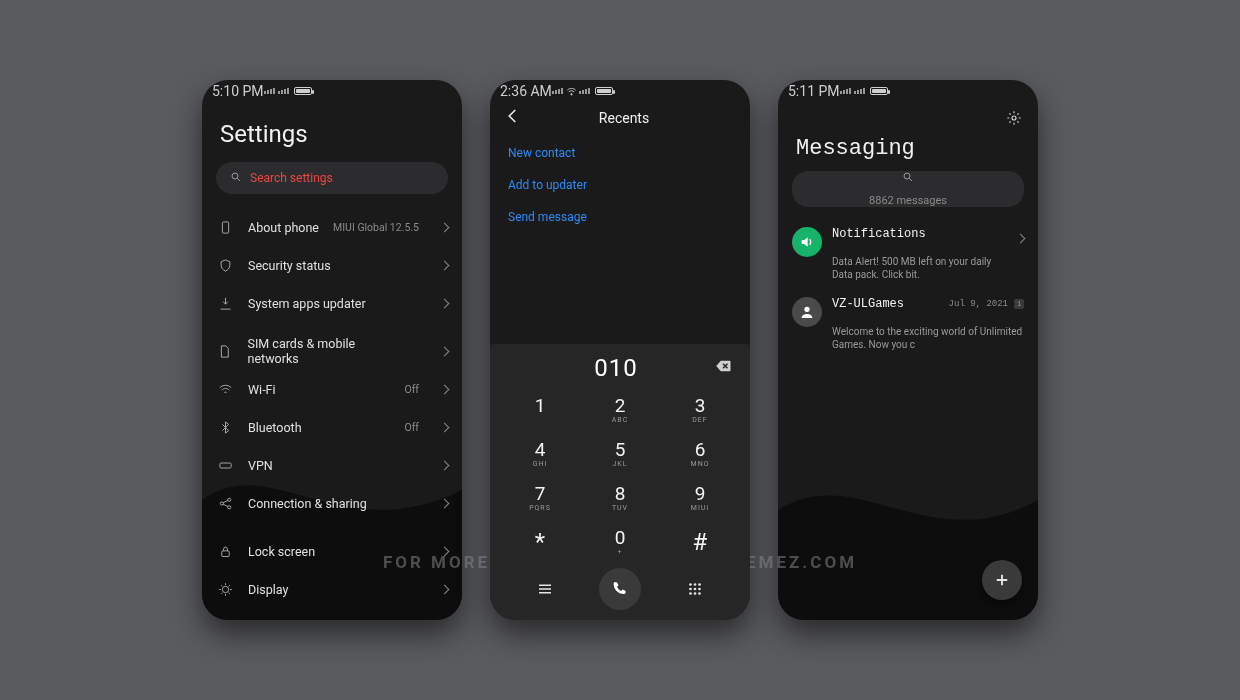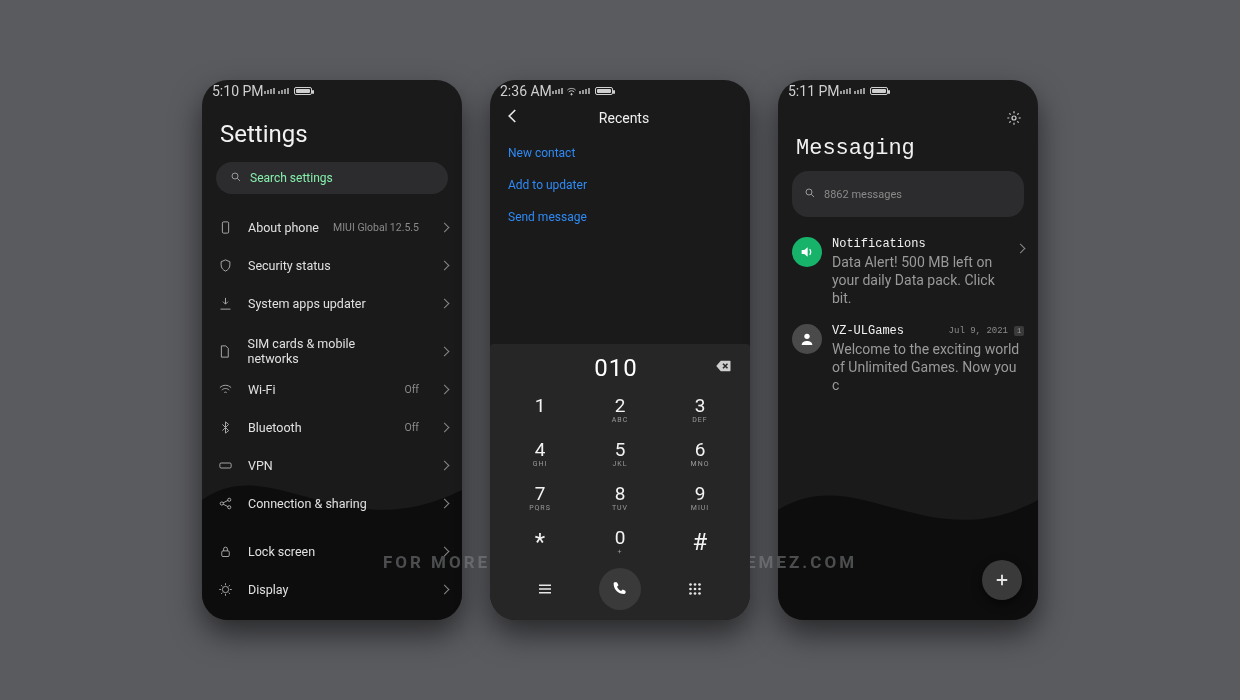--- a/index.html
+++ b/index.html
@@ -33,21 +33,21 @@
   .wifi-icon svg{width:11px;height:11px;display:block;}
   .content { flex:1; position:relative; z-index:1; display:flex; flex-direction:column; }
   .chevron { width:7px;height:7px;border-right:1.6px solid #888;border-bottom:1.6px solid #888;transform:rotate(-45deg); }
   .icon-wrap{width:18px;display:flex;justify-content:center;align-items:center;opacity:.85;}
   .icon-wrap svg{width:15px;height:15px;stroke:#c8c8c8;fill:none;stroke-width:1.5;}
 
   
   .settings-title { font-size:24px; color:#f1f1f1; padding: 22px 18px 14px 18px; font-weight:400; }
   .searchbar {
     margin: 0 14px 10px 14px; background:#2c2c2e; border-radius:20px;
-    height:32px; display:flex; align-items:center; padding:0 14px; gap:8px; color:#86efac; font-size:12px;
+    height:32px; display:flex; align-items:center; padding:0 14px; gap:8px; color:#ef4444; font-size:12px;
   }
   .settings-list { padding: 4px 14px 0 14px; }
   .srow {
     display:flex; align-items:center; height:38px; gap:14px; font-size:12.5px; color:#e0e0e0;
   }
   .srow .meta { margin-left:auto; font-size:10.5px; color:#8a8a8a; margin-right:8px;}
   .divider { height:10px; }
 
   
   .app-bar { display:flex; align-items:center; height:40px; padding:0 14px; gap:14px; }
@@ -68,32 +68,32 @@
   .ghost-btn{width:32px;height:32px;display:flex;align-items:center;justify-content:center;}
   .ghost-btn svg{width:18px;height:18px;fill:#e6e6e6;}
   .call-btn{width:42px;height:42px;border-radius:50%;background:#3a3a3a;display:flex;align-items:center;justify-content:center;}
   .call-btn svg{width:18px;height:18px;fill:#fff;}
 
   
   .msg-header{display:flex;align-items:center;padding:12px 16px 0 16px;}
   .msg-header .gear{margin-left:auto;}
   .msg-header .gear svg{width:16px;height:16px;stroke:#cfcfcf;fill:none;stroke-width:1.8;}
   .msg-title{font-size:22px;color:#f1f1f1;padding:6px 18px 10px 18px;font-family:Liberation Mono, monospace;}
-  .msg-search{margin:0 14px 12px 14px;height:46px;border-radius:16px;background:#2c2c2e;display:flex;align-items:center;padding:0 12px;gap:8px;color:#8a8a8a;font-size:11px;}
+  .msg-search{margin:0 14px 12px 14px;height:36px;border-radius:16px;background:#2c2c2e;display:flex;align-items:center;padding:0 12px;gap:8px;color:#8a8a8a;font-size:11px;flex-direction:column;}
   .conv{display:flex;gap:10px;padding:8px 14px;align-items:flex-start;}
   .avatar{width:30px;height:30px;border-radius:50%;display:flex;align-items:center;justify-content:center;flex-shrink:0;}
   .avatar.green{background:#17b36a;}
   .avatar.grey{background:#4a4a4a;}
   .avatar svg{width:16px;height:16px;fill:#fff;}
   .conv-body{flex:1;min-width:0;}
   .conv-top{display:flex;align-items:center;gap:6px;font-family:Liberation Mono, monospace;}
   .conv-name{font-size:12px;color:#f2f2f2;font-weight:500;}
   .conv-date{margin-left:auto;font-size:9px;color:#8a8a8a;}
   .conv-badge{display:inline-block;width:10px;height:10px;border-radius:2px;background:#3a3a3a;color:#9a9a9a;font-size:7px;line-height:10px;text-align:center;}
-  .conv-preview{font-size:14px;color:#9a9a9a;margin-top:2px;line-height:1.3;}
+  .conv-preview{font-size:10px;color:#9a9a9a;margin-top:14px;line-height:1.3;}
   .conv .chevron{margin-top:8px;}
   .fab{position:absolute;right:16px;bottom:20px;width:40px;height:40px;border-radius:50%;background:#3a3a3a;display:flex;align-items:center;justify-content:center;box-shadow:0 4px 10px rgba(0,0,0,.5);z-index:3;}
   .fab svg{width:18px;height:18px;stroke:#e6e6e6;stroke-width:2.5;}
 
   .watermark{position:absolute;left:0;right:0;top:552px;text-align:center;font-size:17px;font-weight:700;letter-spacing:3px;color:rgba(130,131,135,.55);pointer-events:none;}
   .search-icon svg{width:12px;height:12px;stroke:#9a9a9a;fill:none;stroke-width:2;}
 </style>
 </head>
 <body>
 

